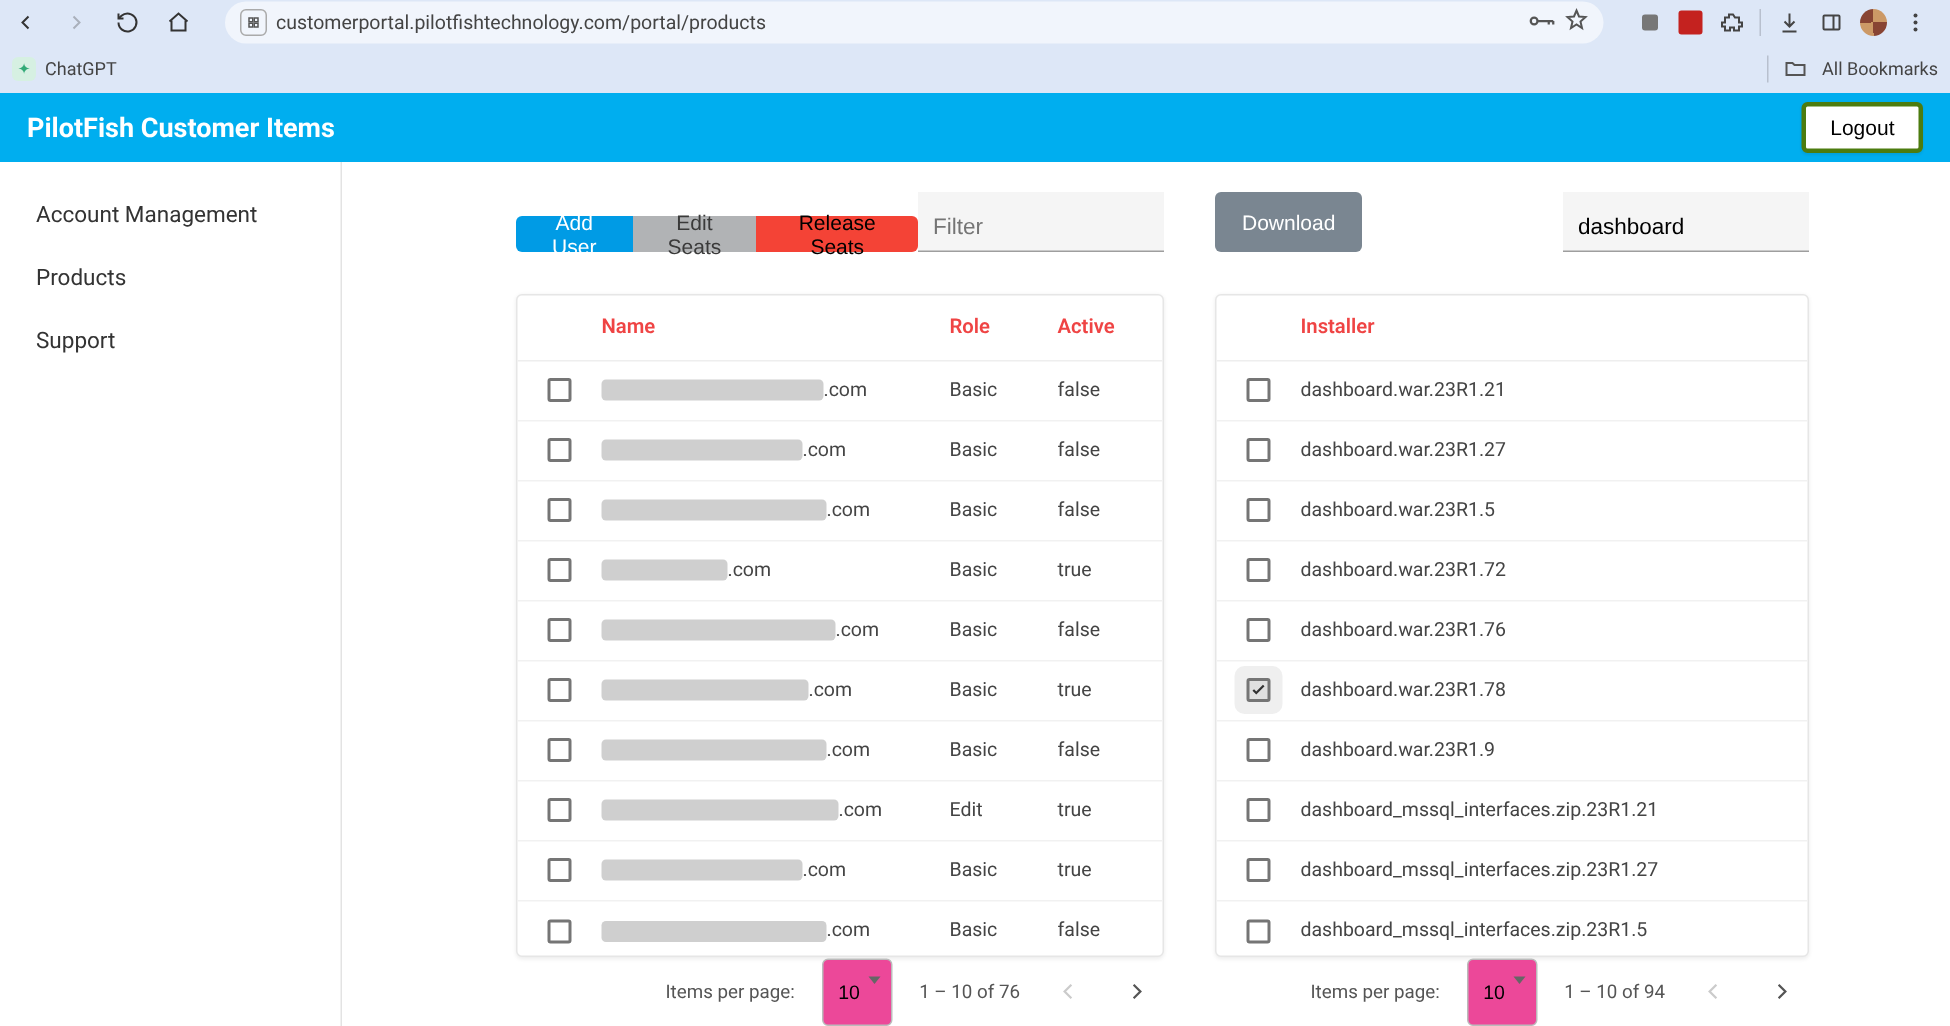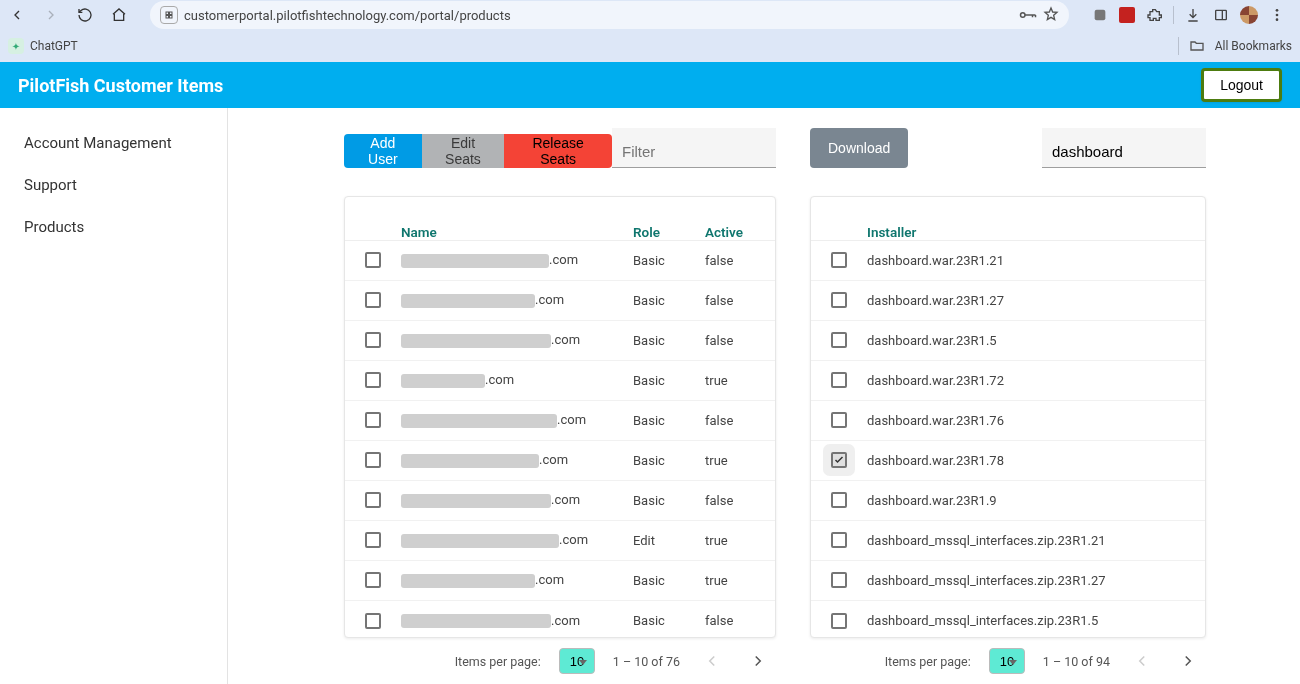--- a/index.html
+++ b/index.html
@@ -103,21 +103,21 @@
       overflow:hidden;
     }
 
     
     .panel { display:flex; flex-direction:column; }
     .users-panel { width: 432px; }
     .inst-panel { width: 396px; }
 
     .toolbar { display:flex; align-items:flex-end; gap:0; height: 42px; margin-bottom: 28px; }
     .tb-btn {
-      border:none; padding: 0 12px; height:34px; font-size:14px;
+      border:none; padding: 0 12px; height:24px; font-size:14px;
       font-weight:500; cursor:pointer; display:flex;align-items:center;
     }
     .tb-add { background:#009be5; color:#fff; border-radius: 4px 0 0 4px; }
     .tb-edit { background:#b1b3b5; color:#3a3a3a; }
     .tb-release { background:#f44336; color:#000000; border-radius: 0 4px 4px 0; }
     .tb-download {
       background:#7a8691; color:#fff; border-radius:4px;
       padding:0 18px; height:40px;
     }
 
@@ -138,22 +138,22 @@
     }
 
     
     .table-card {
       border:1px solid #e6e6e6; border-radius:4px;
       box-shadow: 0 1px 3px rgba(0,0,0,.08);
       overflow:hidden;
       background:#fff;
     }
     .tbl-header {
-      display:flex; align-items:flex-end; height:44px;
-      font-weight:600; color:#0f766e; font-size:13.5px;
+      display:flex; align-items:center; height:44px;
+      font-weight:600; color:#ef4444; font-size:13.5px;
       border-bottom:1px solid #eee;
     }
     .row {
       display:flex; align-items:center; height:40px;
       border-bottom:1px solid #f1f1f1;
       font-size:13px; color:#444;
     }
     .row:last-child { border-bottom:none; }
 
     .col-chk { width:56px; display:flex; justify-content:center; }
@@ -177,23 +177,23 @@
       display:inline-block; height:14px; background:#cfcfcf; border-radius:3px;
       vertical-align:middle;
     }
 
     .paginator {
       display:flex; align-items:center; justify-content:flex-end;
       gap:18px; height:46px; font-size:12.5px; color:#555;
       padding: 0 4px;
     }
     .pg-select {
-      border:1px solid #bbb; border-radius:4px; height:26px;
-      padding:0 9px 0 10px; font-size:13px; cursor:pointer;
-      appearance:none; background:#5eead4;
+      border:1px solid #bbb; border-radius:4px; height:45px;
+      padding:0 20px 0 10px; font-size:13px; cursor:pointer;
+      appearance:none; background:#ec4899;
       position:relative;
     }
     .pg-select-wrap { position:relative; }
     .pg-select-wrap::after {
       content:""; position:absolute; right:8px; top:12px;
       border-left:4px solid transparent;border-right:4px solid transparent;
       border-top:5px solid #666;
     }
     .pg-arrow {
       width:28px;height:28px;display:flex;align-items:center;justify-content:center;
@@ -313,22 +313,22 @@
 
 <div class="app-header">
   <div class="app-title">PilotFish Customer Items</div>
   <button class="logout-btn">Logout</button>
 </div>
 
 <div class="app-body">
 
   <div class="sidebar">
     <div class="side-item">Account Management</div>
+    <div class="side-item">Products</div>
     <div class="side-item">Support</div>
-    <div class="side-item">Products</div>
   </div>
 
   <div class="main">
 
     <div class="panel users-panel">
       <div class="toolbar">
         <button class="tb-btn tb-add">Add User</button>
         <button class="tb-btn tb-edit">Edit Seats</button>
         <button class="tb-btn tb-release">Release Seats</button>
         <div class="filter-wrap filter-container">

